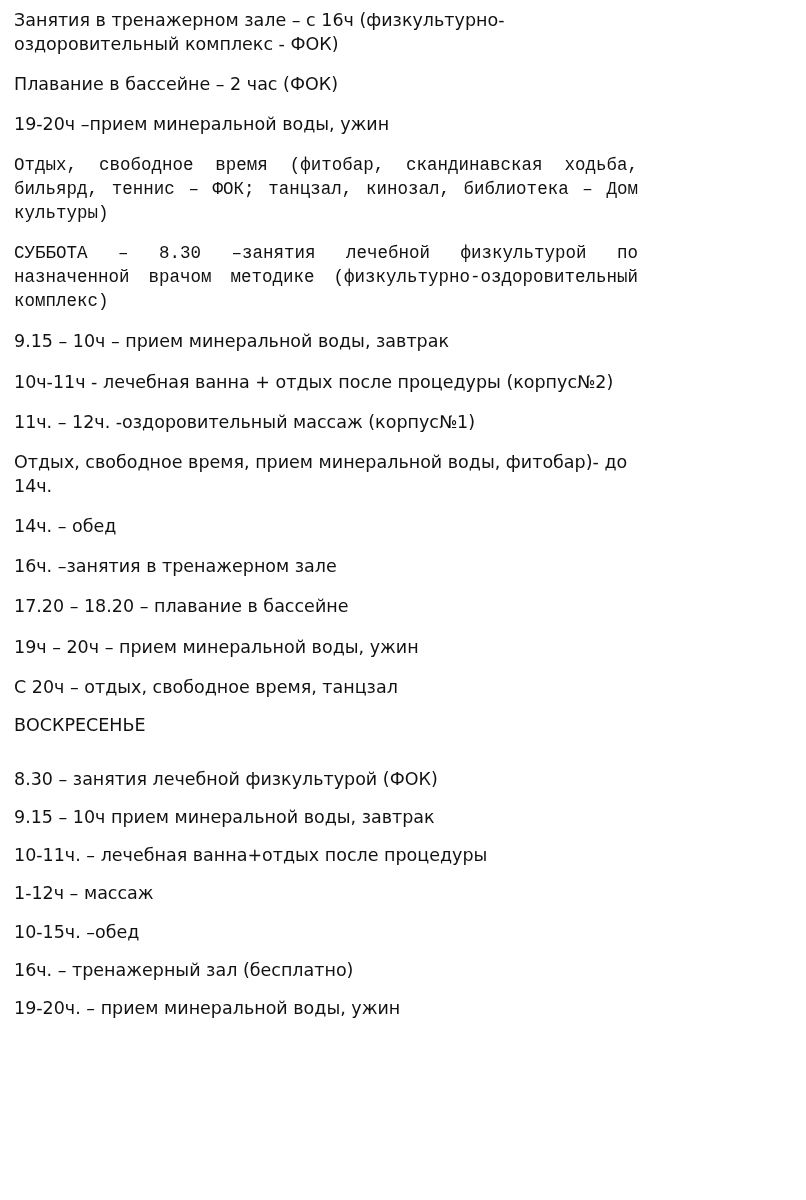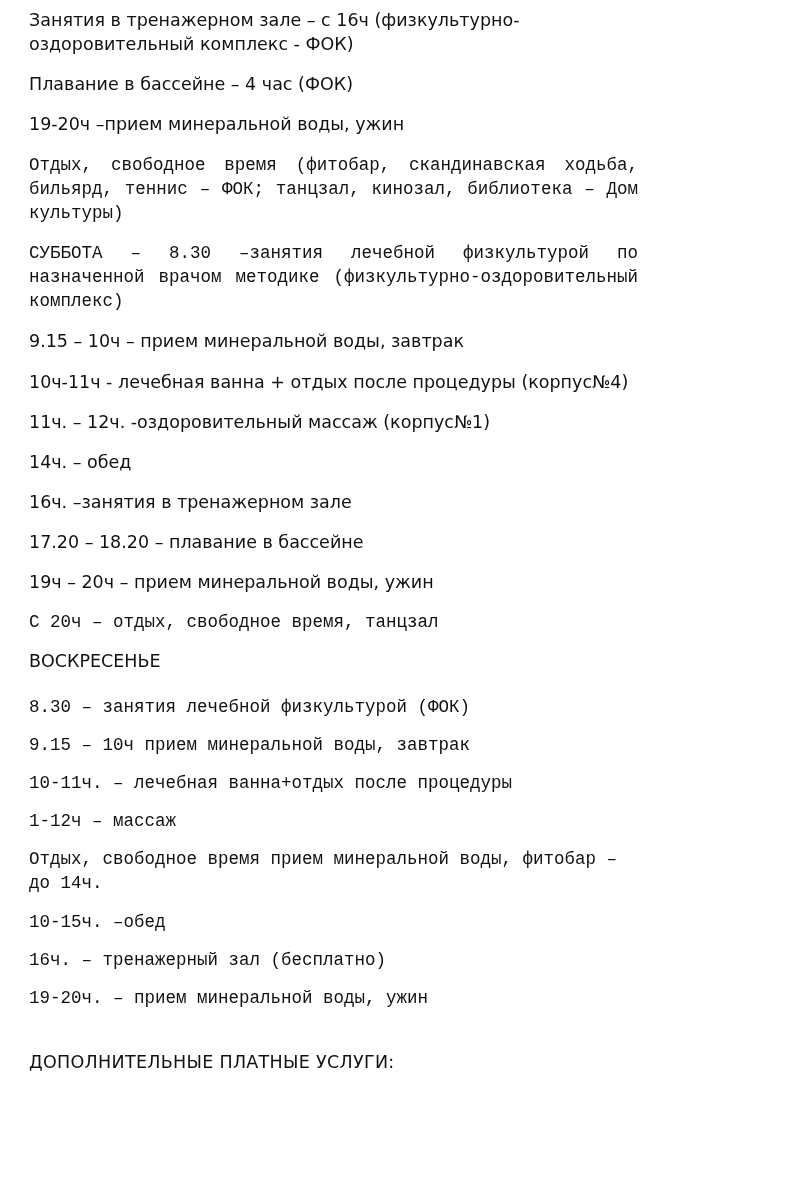--- a/index.html
+++ b/index.html
@@ -11,76 +11,74 @@
     width: 806px;
     height: 1200px;
     font-family: "DejaVu Sans", sans-serif;
     color: #111111;
     overflow: hidden;
   }
   .page {
     width: 652px;
     height: 1200px;
     box-sizing: border-box;
-    padding: 8px 14px 0 29px;
+    padding: 8px 14px 0 14px;
     position: relative;
   }
   .para {
     font-size: 17.5px;
     line-height: 1.38;
     margin: 0 0 16px 0;
     text-align: left;
   }
   .para.justify {
     text-align: justify;
     text-justify: inter-word;
     font-family: Liberation Mono, monospace;
   }
   .para.tight {
     margin-bottom: 14px;
-    font-family: Liberation Mono, monospace;
   }
   .para.heading {
-    margin-bottom: 22px;
+    margin-bottom: 30px;
   }
   .spacer-big {
     height: 26px;
   }
   .final {
     font-size: 17.5px;
     line-height: 1.38;
     margin: 0;
     letter-spacing: 0.3px;
   }
 </style>
 </head>
 <body>
 
 <div class="page">
 
   <p class="para">Занятия в тренажерном зале – с 16ч (физкультурно-оздоровительный комплекс - ФОК)</p>
-  <p class="para">Плавание в бассейне – 4 час (ФОК)</p>
+  <p class="para">Плавание в бассейне – 2 час (ФОК)</p>
   <p class="para">19-20ч –прием минеральной воды, ужин</p>
   <p class="para justify">Отдых, свободное время (фитобар, скандинавская ходьба, бильярд, теннис – ФОК; танцзал, кинозал, библиотека – Дом культуры)</p>
   <p class="para justify">СУББОТА – 8.30 –занятия лечебной физкультурой по назначенной врачом методике (физкультурно-оздоровительный комплекс)</p>
   <p class="para">9.15 – 10ч – прием минеральной воды, завтрак</p>
-  <p class="para">10ч-11ч - лечебная  ванна + отдых после процедуры (корпус№4)</p>
+  <p class="para">10ч-11ч - лечебная  ванна + отдых после процедуры (корпус№2)</p>
   <p class="para">11ч. – 12ч. -оздоровительный массаж (корпус№1)</p>
+  <p class="para">Отдых, свободное время, прием минеральной воды, фитобар)- до 14ч.</p>
   <p class="para">14ч. – обед</p>
   <p class="para">16ч. –занятия в тренажерном зале</p>
   <p class="para">17.20 – 18.20 – плавание в бассейне</p>
   <p class="para">19ч – 20ч – прием минеральной воды, ужин</p>
   <p class="para tight">С 20ч – отдых, свободное время, танцзал</p>
   <p class="para heading">ВОСКРЕСЕНЬЕ</p>
   <p class="para tight">8.30 – занятия лечебной физкультурой (ФОК)</p>
   <p class="para tight">9.15 – 10ч прием минеральной воды, завтрак</p>
   <p class="para tight">10-11ч. – лечебная ванна+отдых после процедуры</p>
   <p class="para tight">1-12ч – массаж</p>
-  <p class="para tight">Отдых, свободное время прием минеральной воды, фитобар – до 14ч.</p>
   <p class="para tight">10-15ч. –обед</p>
   <p class="para tight">16ч. – тренажерный зал (бесплатно)</p>
   <p class="para tight">19-20ч. – прием минеральной воды, ужин</p>
 
   <div class="spacer-big"></div>
 
-  <p class="final">ДОПОЛНИТЕЛЬНЫЕ ПЛАТНЫЕ УСЛУГИ:</p>
 
 </div>
 
 </body></html>

